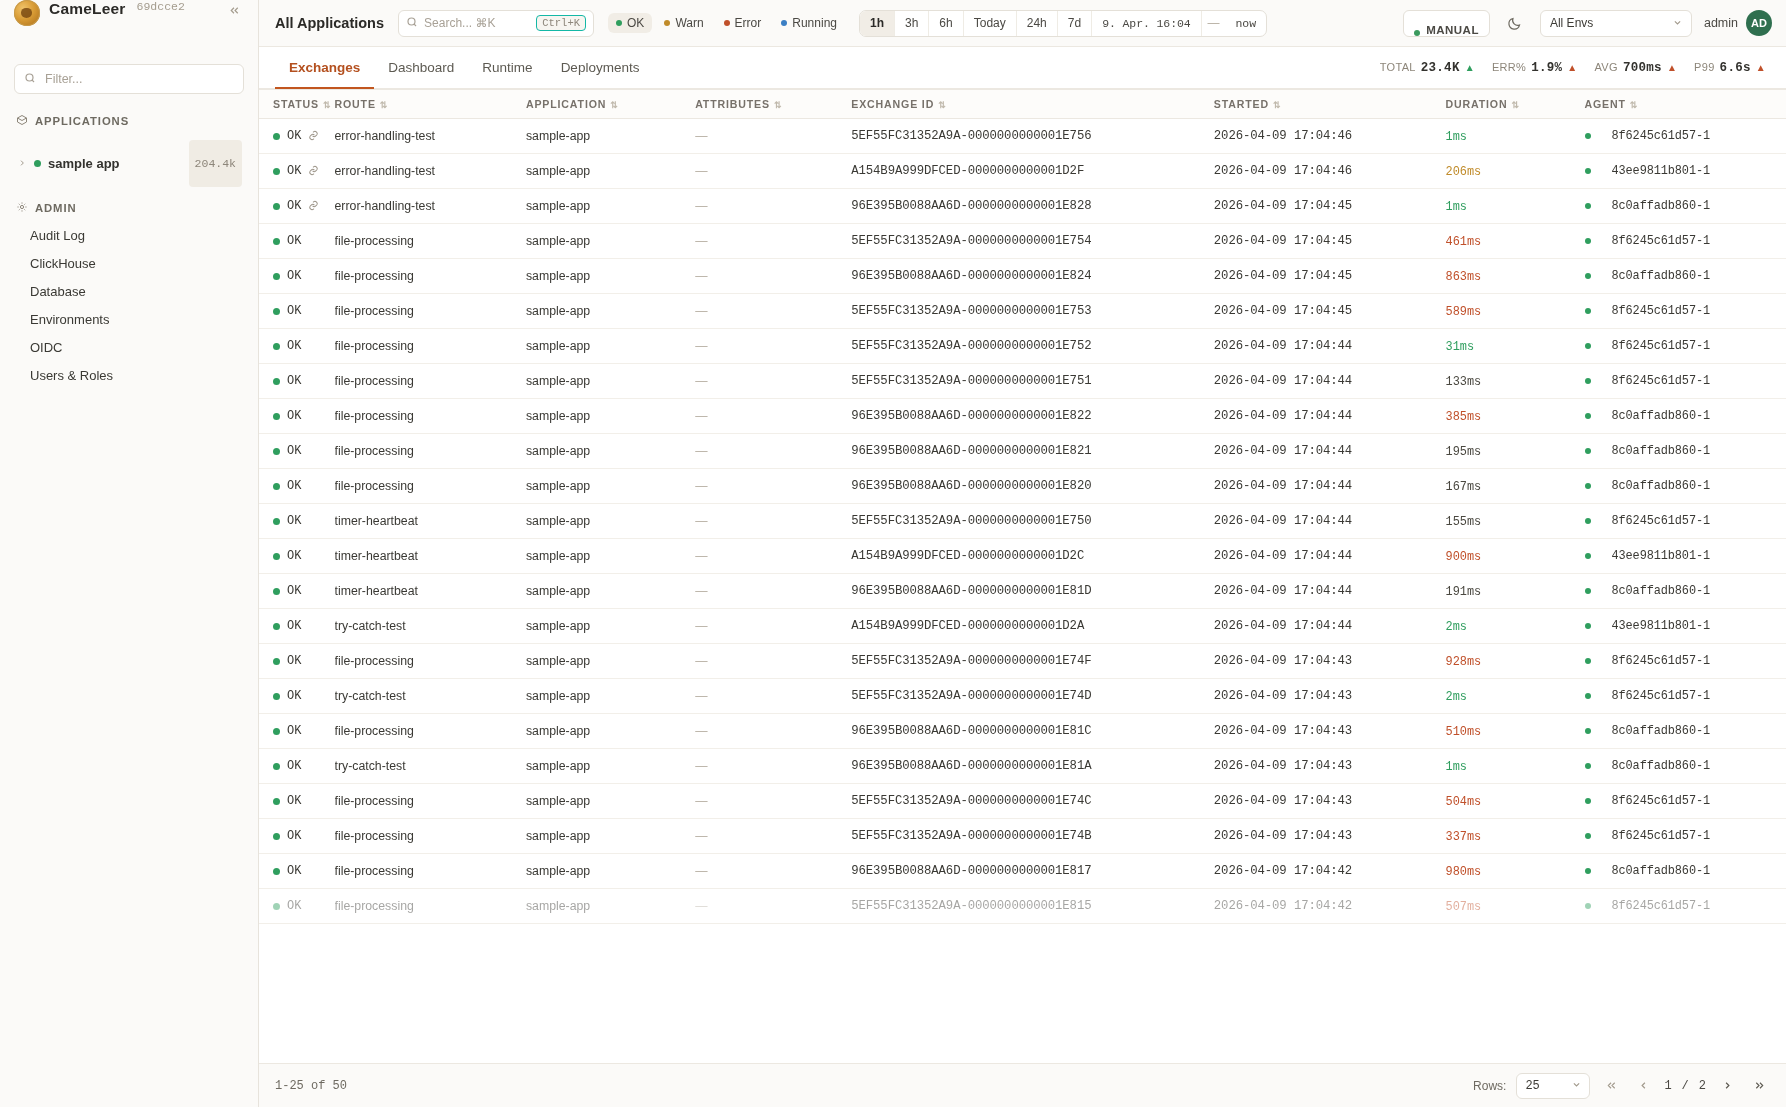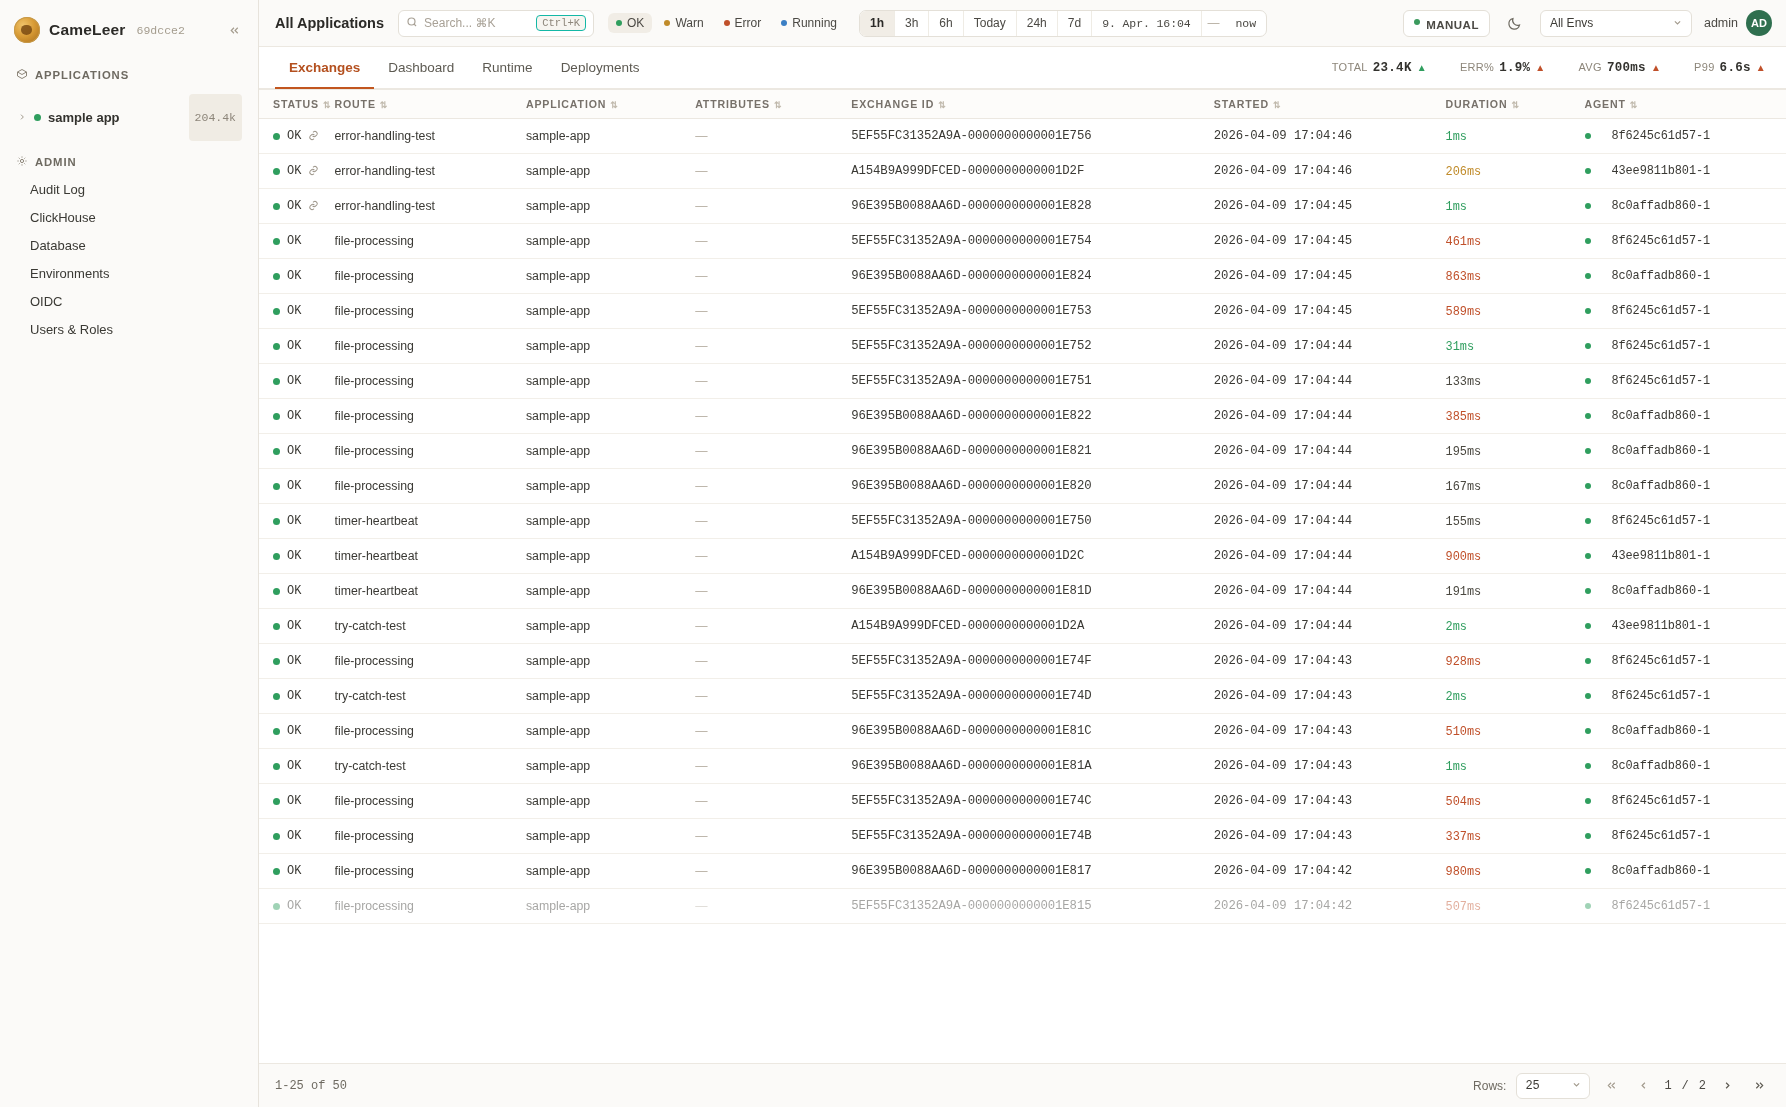--- a/index.html
+++ b/index.html
@@ -16,22 +16,22 @@
 
   
   .sidebar {
     width: 259px; height: 1107px;
     background: #fbfaf8;
     border-right: 1px solid #e7e3dc;
     display: flex; flex-direction: column;
     flex: 0 0 259px;
   }
   .brand {
-    height: 60px; display: flex; align-items: center;
-    padding: 11px 14px; gap: 9px;
+    height: 60px; display: flex; 
+    padding: 0 14px; gap: 9px;
   }
   .brand-logo {
     width: 26px; height: 26px; border-radius: 50%;
     background: radial-gradient(circle at 35% 32%, #f0c36a 0%, #d89b35 45%, #a66a18 100%);
     position: relative; flex: 0 0 26px;
     box-shadow: 0 0 0 1px #c79a4a inset;
   }
   .brand-logo:after {
     content: ""; position: absolute; left: 7px; top: 8px;
     width: 11px; height: 10px; border-radius: 45% 45% 50% 50%;
@@ -123,23 +123,23 @@
     font-size: 12px; color: #4b4944; padding: 0 10px; height: 100%;
     display: flex; align-items: center; cursor: pointer;
     border-right: 1px solid #efece5;
   }
   .range .rb.active { background: #f1ede6; font-weight: 700; color: #2b2a27; }
   .range .rb:last-child { border-right: none; }
   .range .rb.mono { font-family: "Liberation Mono", monospace; font-size: 11.5px; }
   .range .dashx { color: #b5ada0; padding: 0 6px; display:flex; align-items:center; font-size: 12px;}
   .topbar-right { margin-left: auto; display: flex; align-items: center; gap: 12px; }
   .manual {
-    display: flex; align-items: flex-start; gap: 6px;
+    display: flex; align-items: flex-end; gap: 6px;
     border: 1px solid #e4e0d8; background: #fff; border-radius: 6px;
-    height: 27px; padding: 8px 10px; font-size: 11.5px; font-weight: 700;
+    height: 27px; padding: 0 10px; font-size: 11.5px; font-weight: 700;
     letter-spacing: .5px; color: #4b4944; cursor: pointer;
   }
   .manual .cdot { width: 6px; height: 6px; border-radius: 50%; background: #3b9a5e; }
   .icon-btn {
     width: 26px; height: 26px; border-radius: 6px; display: flex;
     align-items: center; justify-content: center; color: #6e6a61; cursor: pointer;
   }
   .env-select {
     width: 152px; height: 27px; border: 1px solid #e4e0d8; border-radius: 6px;
     background: #fff; display: flex; align-items: center; padding: 0 9px;
@@ -159,21 +159,21 @@
     height: 42px; display: flex; align-items: stretch;
     border-bottom: 1px solid #ece8e1; padding: 0 16px; background: #fff;
   }
   .tab {
     display: flex; align-items: center; padding: 0 14px;
     font-size: 13.5px; color: #5d5a52; cursor: pointer;
     border-bottom: 2px solid transparent; margin-bottom: -1px;
   }
   .tab.active { color: #b4501f; font-weight: 700; border-bottom-color: #c2561f; }
   .metrics { margin-left: auto; display: flex; align-items: center; gap: 17px; padding-right: 4px; }
-  .metric { font-size: 11px; color: #8d867a; letter-spacing: .3px; display: flex; align-items: baseline; gap: 5px; margin-left: 16px;}
+  .metric { font-size: 11px; color: #8d867a; letter-spacing: .3px; display: flex; align-items: baseline; gap: 5px;}
   .metric b { font-size: 12.5px; color: #33322e; font-family: "Liberation Mono", monospace; }
   .metric .up { color: #2f9e5e; font-size: 10px; }
   .metric .upr { color: #c0502a; font-size: 10px; }
 
   
   .secbar {
     height: 35px; display: flex; align-items: center;
     padding: 0 16px; background: #fff;
   }
   .sec-title { font-size: 13.5px; font-weight: 700; color: #2b2a27; }
@@ -248,20 +248,31 @@
       <div class="brand-logo"></div>
       <span class="brand-name">CameLeer</span>
       <span class="brand-hash">69dcce2</span>
       <div class="collapse-btn">
         <svg width="13" height="13" viewBox="0 0 24 24" fill="none" stroke="currentColor" stroke-width="2.2">
           <path d="M11 17l-5-5 5-5M18 17l-5-5 5-5"></path>
         </svg>
       </div>
     </div>
 
+    <div class="filter-wrap">
+      <div class="filter-box">
+        <span>
+          <svg width="12" height="12" viewBox="0 0 24 24" fill="none" stroke="#a8a196" stroke-width="2.4">
+            <circle cx="11" cy="11" r="7"></circle>
+              <path d="M20 20l-4.2-4.2"></path>
+          </svg>
+        </span>
+        <input type="text" placeholder="Filter..." style="">
+      </div>
+    </div>
 
     <div class="sec-head">
       <span class="ico">
         <svg width="12" height="12" viewBox="0 0 24 24" fill="none" stroke="#8d867a" stroke-width="2">
           <path d="M21 8l-9-5-9 5 9 5 9-5zM3 8v8l9 5 9-5V8"></path>
         </svg>
       </span>
       <span>Applications</span>
     </div>
 

